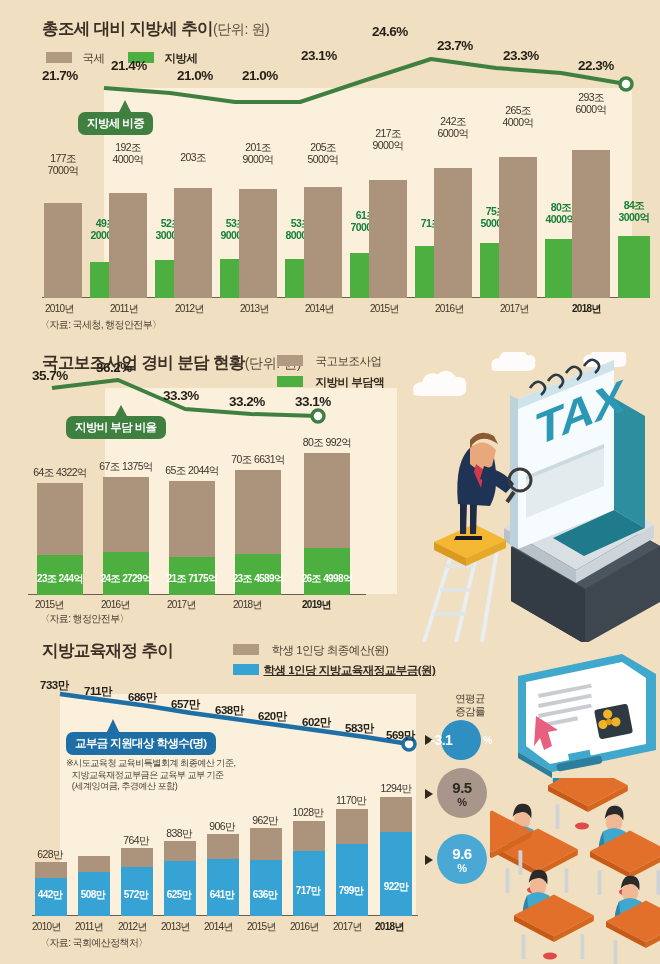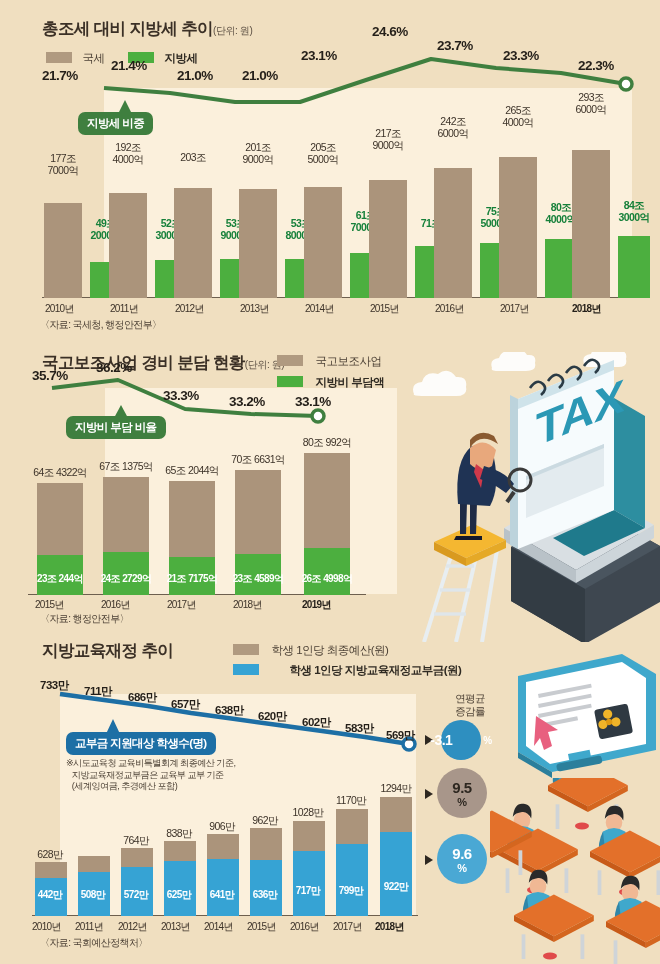--- a/index.html
+++ b/index.html
@@ -8,21 +8,21 @@
     background:#f0dfc0;
     font-family:"Liberation Sans","DejaVu Sans",sans-serif;
     overflow:hidden;position:relative;
   }
   .stage{position:absolute;left:0;top:0;width:660px;height:964px;}
   .abs{position:absolute;}
   .nowrap{white-space:nowrap;}
 
   
   .t-title{font-size:16.5px;font-weight:bold;color:#3b3026;letter-spacing:-0.6px;}
-  .t-unit{font-size:10px;font-weight:normal;color:#5b4f42;letter-spacing:-0.4px;}
+  .t-unit{font-size:14px;font-weight:normal;color:#5b4f42;letter-spacing:-0.4px;}
   .t-legend{font-size:11.5px;color:#4a3f33;letter-spacing:-0.5px;}
   .t-legend.b{font-weight:bold;color:#2f2a22;}
   .t-pct{font-size:13.5px;font-weight:bold;color:#241f19;letter-spacing:-0.5px;}
   .t-barval{font-size:10.5px;color:#3d3329;text-align:center;line-height:11.5px;letter-spacing:-0.6px;}
   .t-green{font-size:10.5px;color:#16803a;font-weight:bold;text-align:center;line-height:11.5px;letter-spacing:-0.6px;}
   .t-axis{font-size:10px;color:#3d3329;letter-spacing:-0.7px;}
   .t-axis.bold{font-weight:bold;color:#241f19;}
   .t-src{font-size:10px;color:#4a3f33;letter-spacing:-0.6px;}
   .t-note{font-size:9.2px;color:#4a3f33;line-height:11.6px;letter-spacing:-0.6px;}
 
@@ -440,21 +440,21 @@
   <div class="abs" style="left:0;top:632px;width:660px;height:332px;">
 
     <div class="abs nowrap t-title" style="left:42px;top:8px;">지방교육재정 추이</div>
 
     <div class="abs nowrap" style="left:233px;top:8px;">
       <span class="sw sw-brown"></span>
       <span class="t-legend" style="margin-left:8px;">학생 1인당 최종예산(원)</span>
     </div>
     <div class="abs nowrap" style="left:233px;top:28px;">
       <span class="sw sw-blue"></span>
-      <span class="t-legend b" style="margin-left:26px;">학생 1인당 지방교육재정교부금(원)</span>
+      <span class="t-legend b" style="margin-left:0;text-decoration:underline;">학생 1인당 지방교육재정교부금(원)</span>
     </div>
 
     <div class="plotbg" style="left:60px;top:62px;width:356px;height:222px;"></div>
 
     <svg class="abs" style="left:0;top:0;" width="660" height="332">
       <polyline points="60,62 104,68 148,74 191,81 235,87 278,93 322,99 365,105 409,112" fill="none" stroke="#1d6fa5" stroke-width="4.5" stroke-linejoin="round"></polyline>
       <circle cx="409" cy="112" r="6" fill="#ffffff" stroke="#1d6fa5" stroke-width="3.5"></circle>
     </svg>
 
     <div class="abs t-pct" style="font-size:11.5px;left:40px;top:46px;">733만</div>

